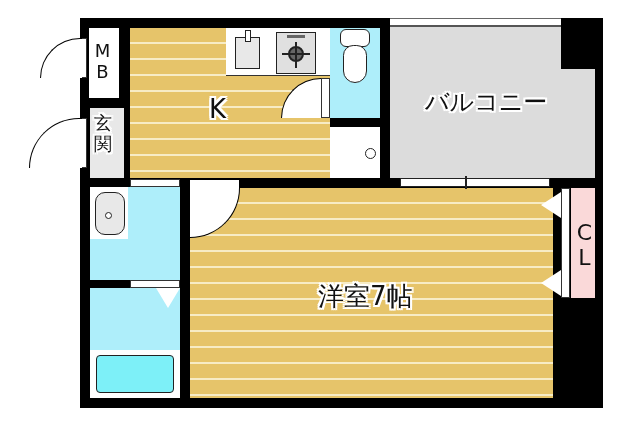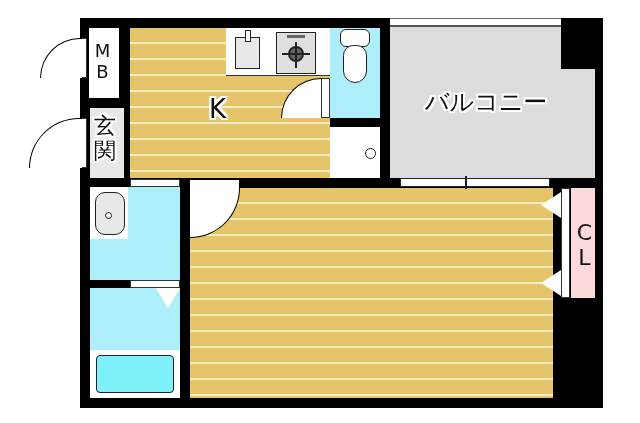--- a/index.html
+++ b/index.html
@@ -49,38 +49,39 @@
 
   <div class="abs white" style="left:330px;top:127px;width:50px;height:51px;"></div>
   <div class="abs" style="left:365px;top:148px;width:11px;height:11px;border-radius:50%;border:1.5px solid #222;background:#fff;"></div>
 
   <div class="abs white" style="left:89px;top:28px;width:30px;height:70px;"></div>
   <div class="label vlabel" style="left:93px;top:40px;font-size:18px;text-shadow:none;">MB</div>
   <div class="abs white" style="left:80px;top:38px;width:7px;height:40px;border:1px solid #333;"></div>
   <div class="door-arc" style="left:40px;top:38px;width:42px;height:40px;border-radius:40px 0 0 0;border-right:none;border-bottom:none;"></div>
 
   <div class="abs" style="left:90px;top:108px;width:34px;height:70px;background:#e8e8e8;"></div>
-  <div class="label" style="left:94px;top:113px;font-size:22px;width:24px;white-space:normal;line-height:1.15;font-family:Liberation Serif, serif;">玄関</div>
+  <div class="label" style="left:94px;top:113px;font-size:18px;width:24px;white-space:normal;line-height:1.15;font-family:Liberation Serif, serif;">玄関</div>
   <div class="abs white" style="left:80px;top:118px;width:7px;height:50px;border:1px solid #333;"></div>
   <div class="door-arc" style="left:29px;top:118px;width:53px;height:50px;border-radius:50px 0 0 0;border-right:none;border-bottom:none;"></div>
 
   <div class="abs tile-blue" style="left:90px;top:187px;width:90px;height:93px;"></div>
   <div class="abs white" style="left:130px;top:179px;width:50px;height:8px;border:1px solid #333;"></div>
   <div class="abs white" style="left:90px;top:187px;width:38px;height:52px;"></div>
   <div class="abs" style="left:95px;top:192px;width:30px;height:43px;background:#e8e8e8;border:1.5px solid #222;border-radius:10px;"></div>
   <div class="abs" style="left:105px;top:212px;width:7px;height:7px;border-radius:50%;border:1.5px solid #222;background:#fff;"></div>
 
   <div class="abs tile-blue" style="left:90px;top:288px;width:90px;height:110px;"></div>
   <div class="abs white" style="left:130px;top:280px;width:50px;height:8px;border:1px solid #333;"></div>
   <div class="abs" style="left:156px;top:288px;width:0;height:0;border-left:12px solid transparent;border-right:12px solid transparent;border-top:20px solid #fff;"></div>
   <div class="abs white" style="left:90px;top:350px;width:90px;height:48px;"></div>
   <div class="abs" style="left:96px;top:355px;width:78px;height:38px;background:#7df0f8;border:1.5px solid #222;border-radius:4px;"></div>
 
   <div class="abs wood" style="left:190px;top:188px;width:363px;height:210px;"></div>
   <div class="door-arc" style="left:190px;top:180px;width:50px;height:58px;border-radius:0 0 50px 0;border-left:none;border-top:none;"></div>
+  <div class="label" style="left:318px;top:283px;font-size:26px;">洋室7帖</div>
 
   <div class="abs white" style="left:400px;top:178px;width:150px;height:9px;border:1.5px solid #222;"></div>
   <div class="abs" style="left:465px;top:176px;width:1.5px;height:13px;background:#222;"></div>
 
   <div class="abs white" style="left:561px;top:188px;width:9px;height:110px;border:1px solid #333;"></div>
   <div class="abs pink" style="left:571px;top:188px;width:24px;height:110px;"></div>
   <div class="label vlabel" style="left:573px;top:220px;font-size:22px;text-shadow:none;">CL</div>
   <div class="abs" style="left:541px;top:192px;width:0;height:0;border-top:13px solid transparent;border-bottom:13px solid transparent;border-right:20px solid #fff;"></div>
   <div class="abs" style="left:541px;top:270px;width:0;height:0;border-top:13px solid transparent;border-bottom:13px solid transparent;border-right:20px solid #fff;"></div>
 

